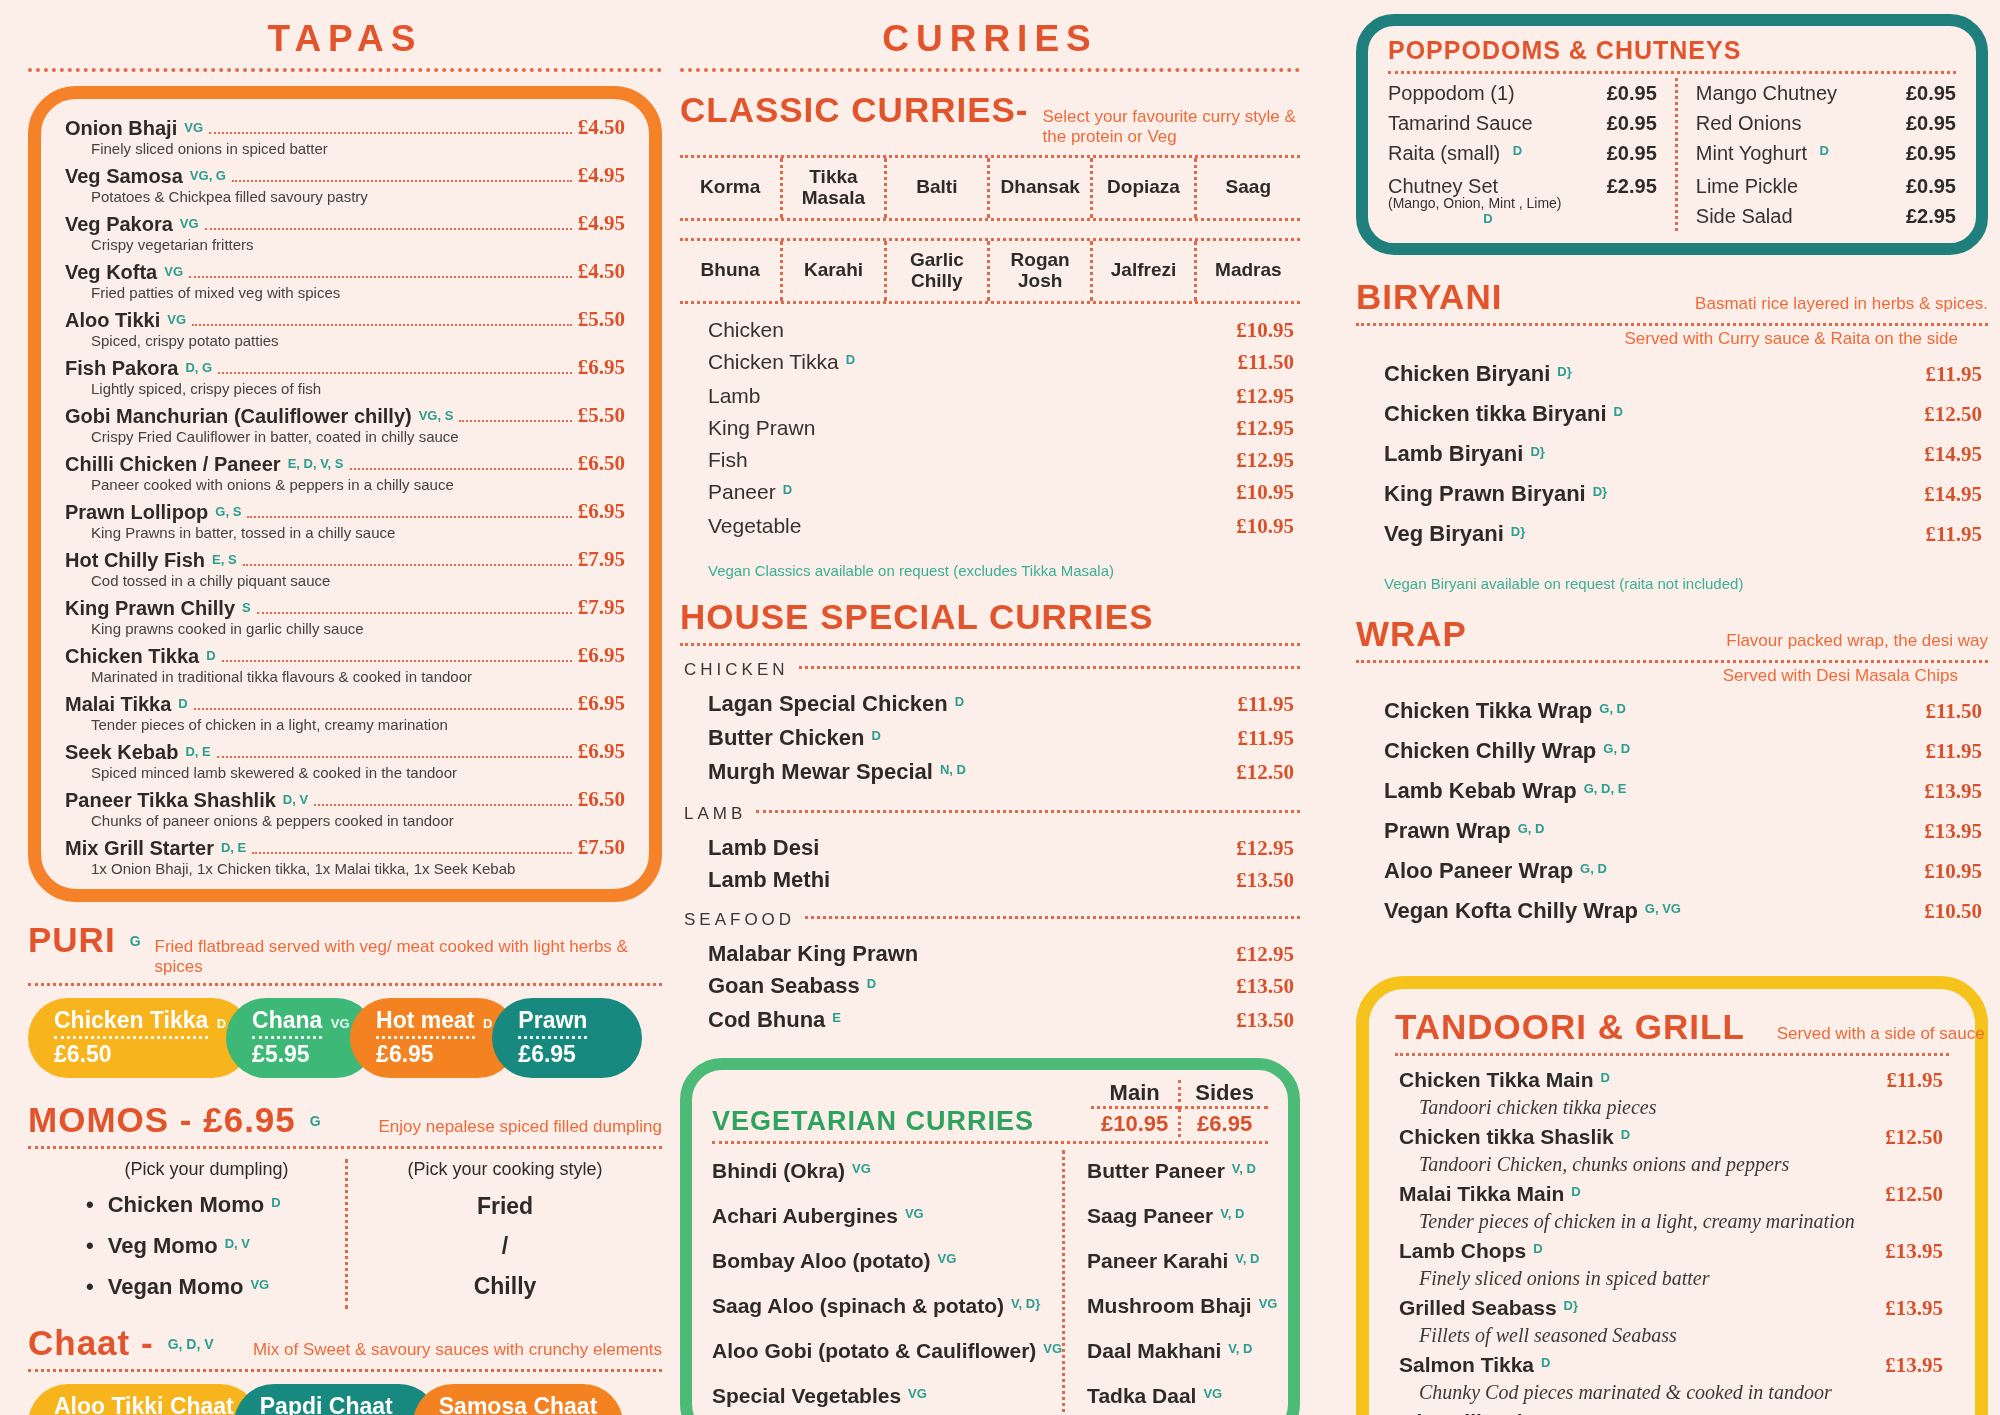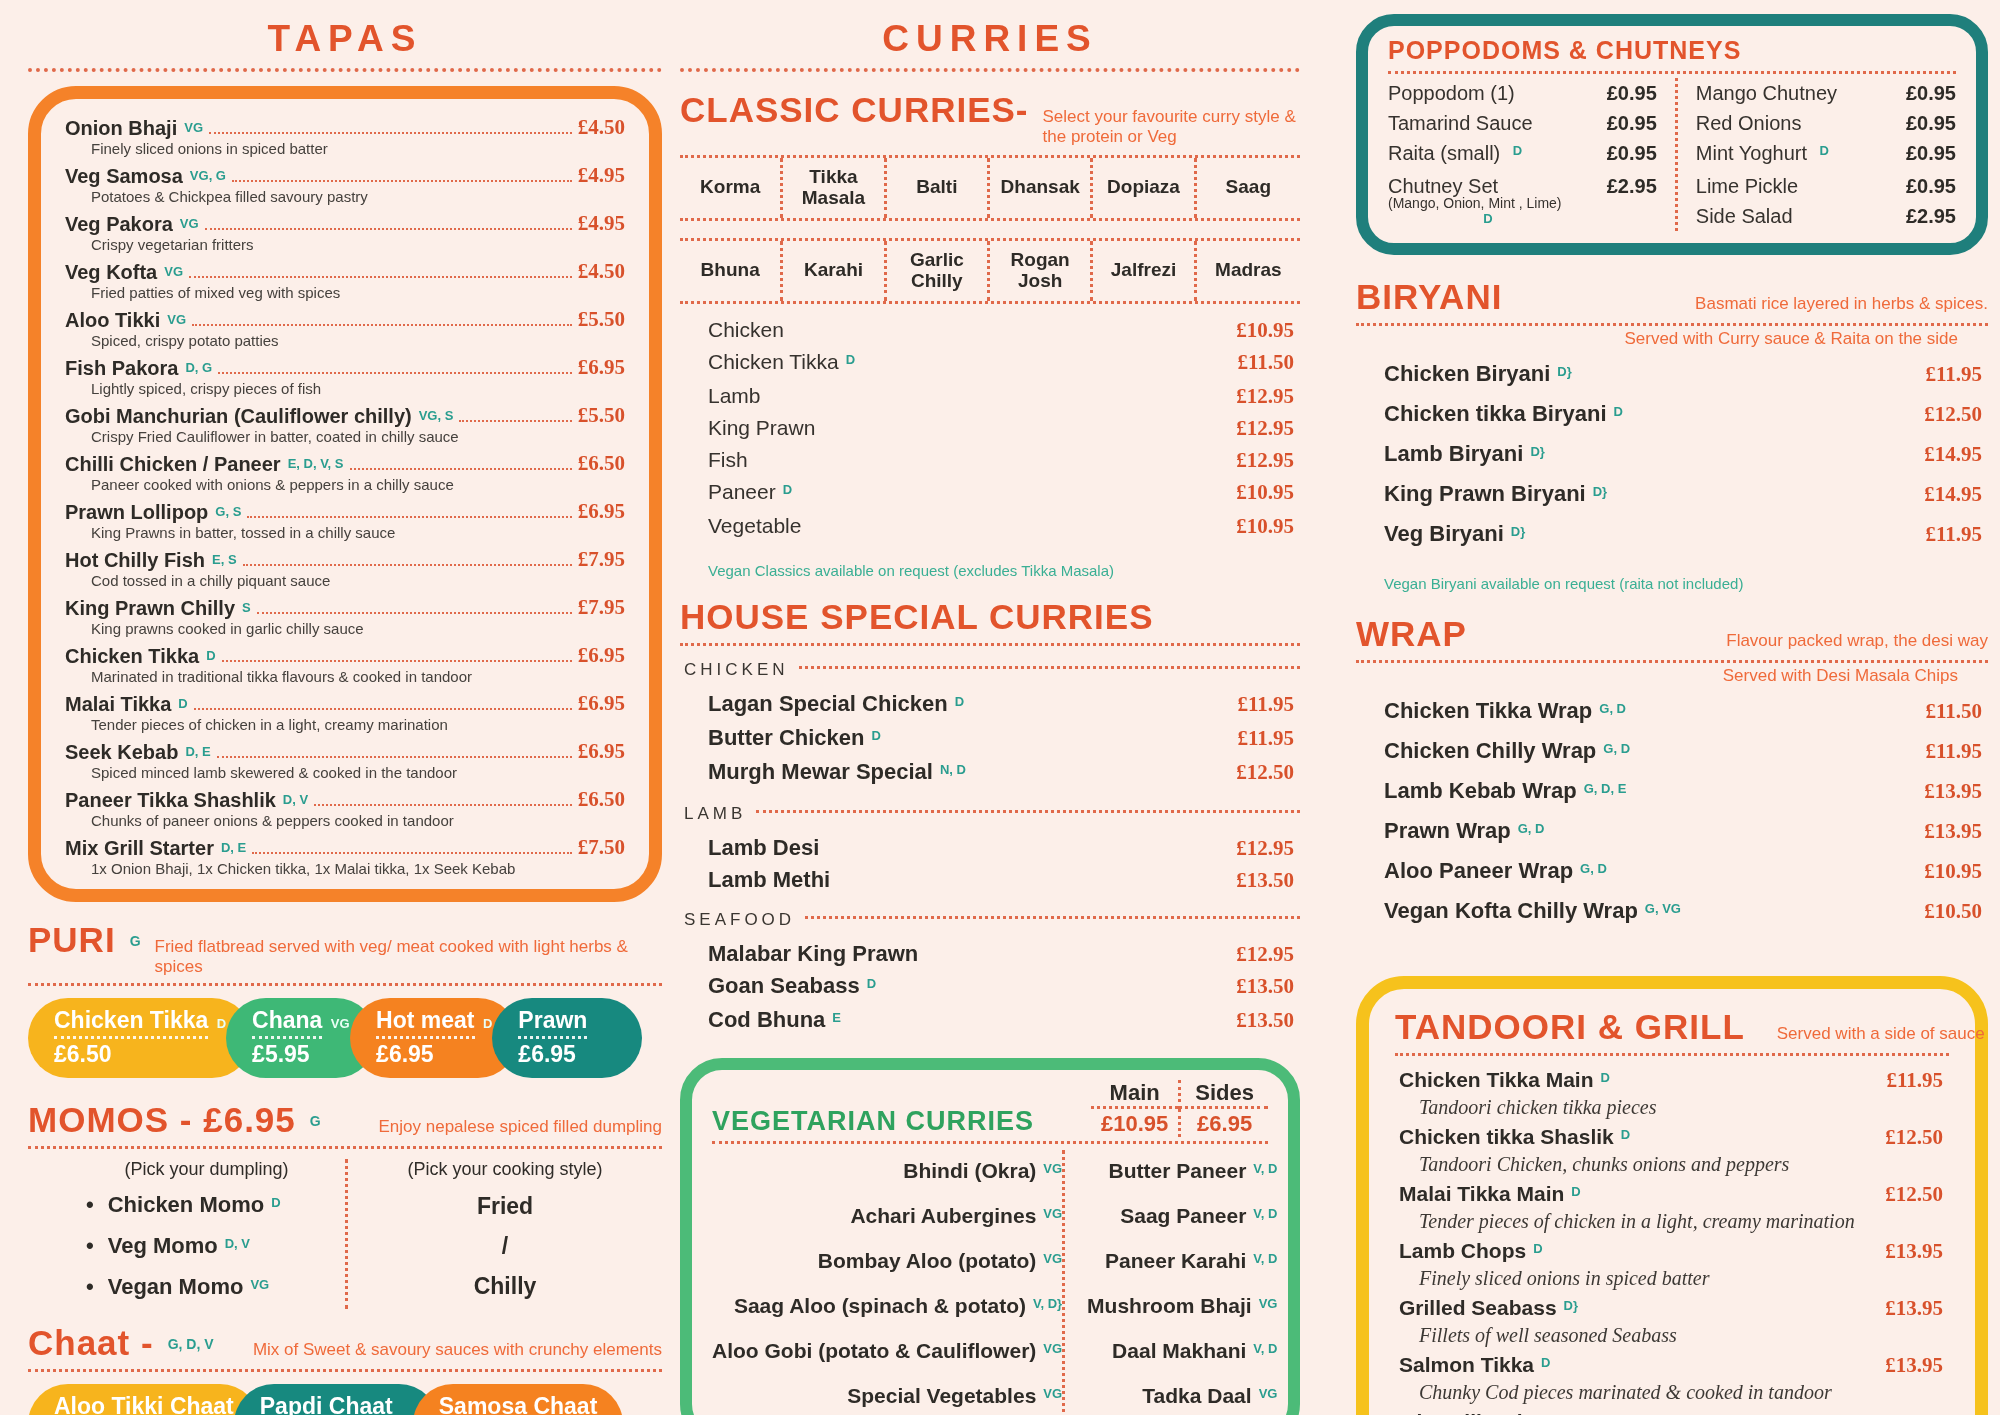--- a/index.html
+++ b/index.html
@@ -84,21 +84,21 @@
   .veg-head{display:flex;justify-content:space-between;align-items:flex-end;
     border-bottom:3px dotted var(--dot);padding-bottom:4px;}
   .veg-title{font-size:27px;font-weight:bold;color:#2fa25e;letter-spacing:1px;}
   .ms-grid{display:grid;grid-template-columns:auto auto;text-align:center;}
   .ms-cell{font-size:22px;font-weight:bold;color:var(--dark);padding:0 14px;
     border-bottom:3px dotted var(--dot);}
   .ms-price{font-size:22px;font-weight:bold;color:var(--price);padding:2px 10px 0;}
   .ms-r{border-left:3px dotted var(--dot);}
   .veg-grid{display:grid;grid-template-columns:1.62fr 1fr;margin-top:6px;}
   .veg-col-r{border-left:3px dotted var(--dot);padding-left:22px;}
-  .veg-item{font-size:21px;font-weight:bold;color:var(--dark);line-height:42px;white-space:nowrap;text-align:right;}
+  .veg-item{font-size:21px;font-weight:bold;color:var(--dark);line-height:42px;white-space:nowrap;}
 
   
   .pop-box{border:12px solid var(--tbox);border-radius:38px;margin-top:14px;padding:10px 20px 12px;}
   .pop-grid{display:grid;grid-template-columns:1.02fr 1fr;margin-top:4px;}
   .pop-col-r{border-left:3px dotted var(--dot);padding-left:18px;}
   .pop-col-l{padding-right:18px;}
   .pop-row{display:flex;align-items:baseline;line-height:30px;}
   .pop-name{font-size:20px;color:#36322e;flex:1;}
   .pop-price{font-size:20px;font-weight:bold;color:var(--dark);}
   .pop-note{font-size:14px;color:#36322e;margin-top:-6px;}

